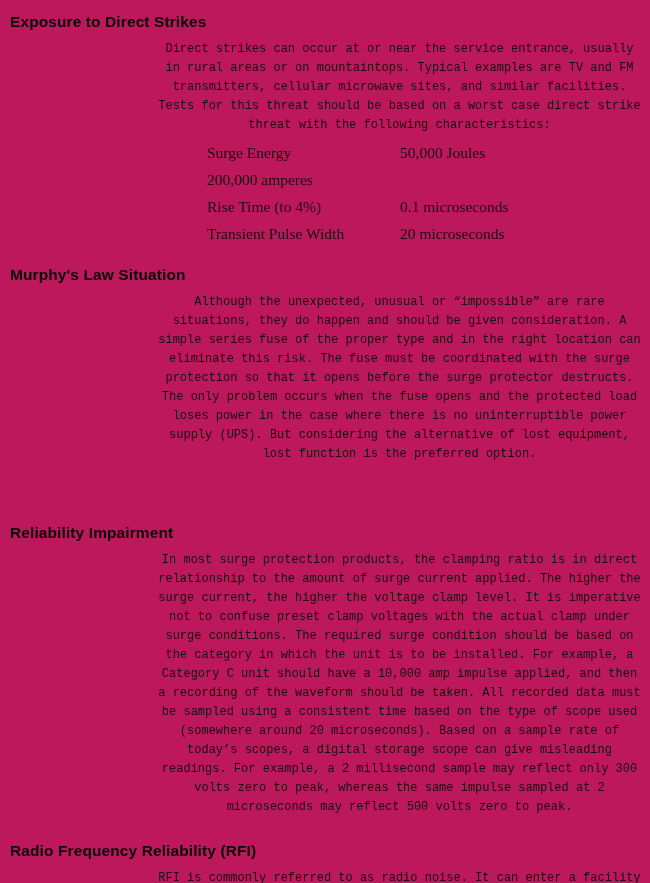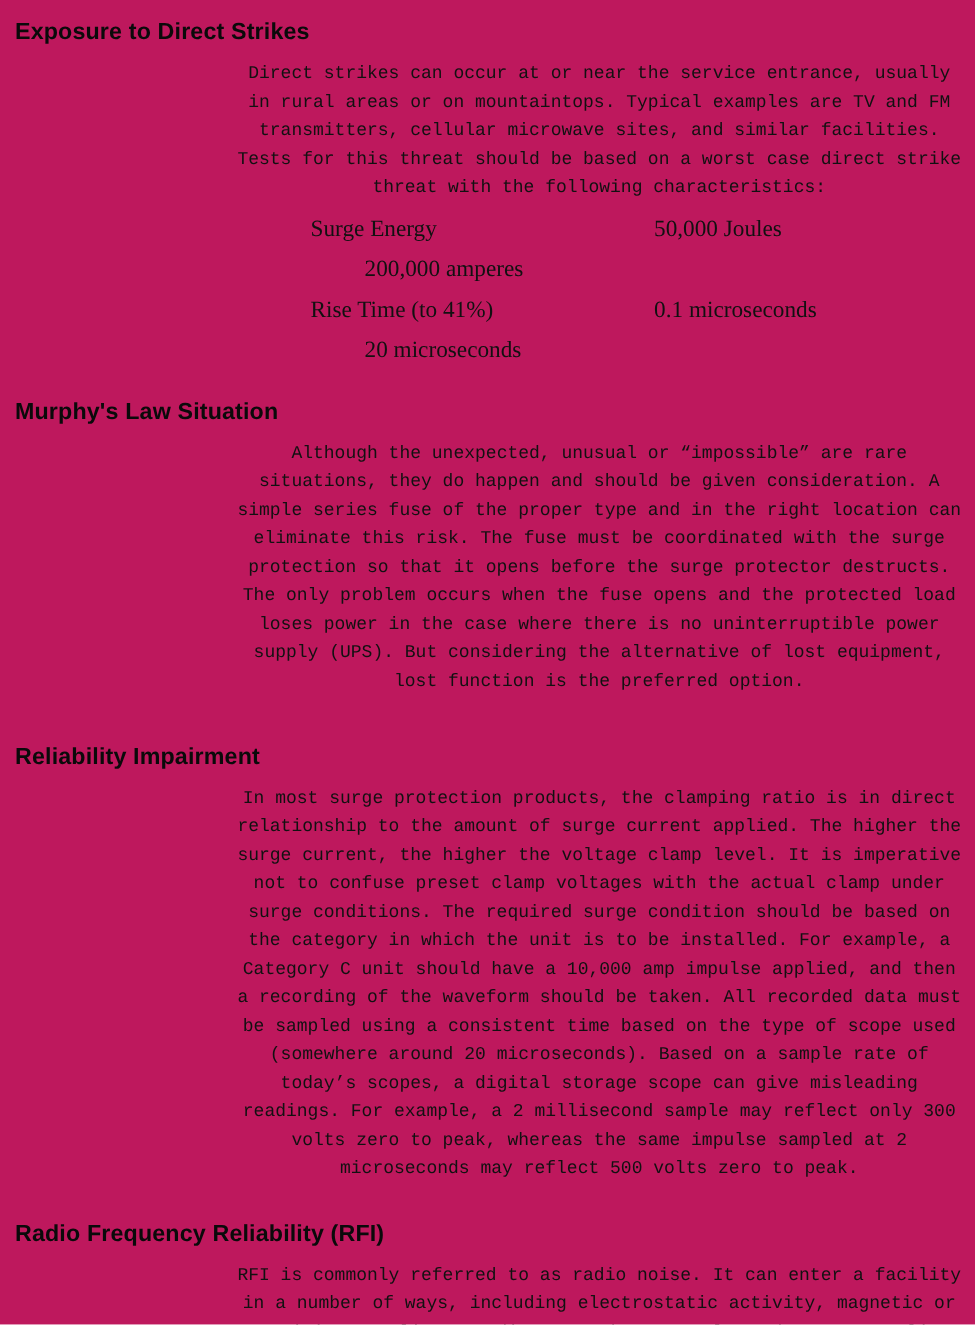--- a/index.html
+++ b/index.html
@@ -41,45 +41,46 @@
   }
   .spec-row {
     display: flex;
     font-family: "Liberation Serif", "DejaVu Serif", serif;
     font-size: 15.5px;
     line-height: 15px;
     color: #111111;
     margin-bottom: 12px;
   }
   .spec-label { width: 193px; flex: 0 0 193px; }
-  .spec-value { flex: 1; margin-left: 36px; }
+  .spec-value { flex: 1; }
   .sec-gap-normal { margin-top: 25px; }
-  .sec-gap-large  { margin-top: 32px; }
+  .sec-gap-large  { margin-top: 60px; }
 </style>
 </head>
 <body>
 
 <div class="page">
 
   <section class="section">
     <h2 class="section-heading">Exposure to Direct Strikes</h2>
     <p class="body-para">Direct strikes can occur at or near the service entrance, usually in rural areas or on mountaintops. Typical examples are TV and FM transmitters, cellular microwave sites, and similar facilities. Tests for this threat should be based on a worst case direct strike threat with the following characteristics:</p>
     <div class="spec-table">
       <div class="spec-row">
         <span class="spec-label">Surge Energy</span>
         <span class="spec-value">50,000 Joules</span>
       </div>
       <div class="spec-row">
         <span class="spec-value">200,000 amperes</span>
       </div>
       <div class="spec-row">
-        <span class="spec-label">Rise Time (to 41%)</span>
+        <span class="spec-label">Rise Time (to 4%)</span>
         <span class="spec-value">0.1 microseconds</span>
       </div>
       <div class="spec-row">
+        <span class="spec-label">Transient Pulse Width</span>
         <span class="spec-value">20 microseconds</span>
       </div>
     </div>
   </section>
 
   <section class="section sec-gap-normal">
     <h2 class="section-heading">Murphy's Law Situation</h2>
     <p class="body-para">Although the unexpected, unusual or “impossible” are rare situations, they do happen and should be given consideration. A simple series fuse of the proper type and in the right location can eliminate this risk. The fuse must be coordinated with the surge protection so that it opens before the surge protector destructs. The only problem occurs when the fuse opens and the protected load loses power in the case where there is no uninterruptible power supply (UPS). But considering the alternative of lost equipment, lost function is the preferred option.</p>
   </section>
 

